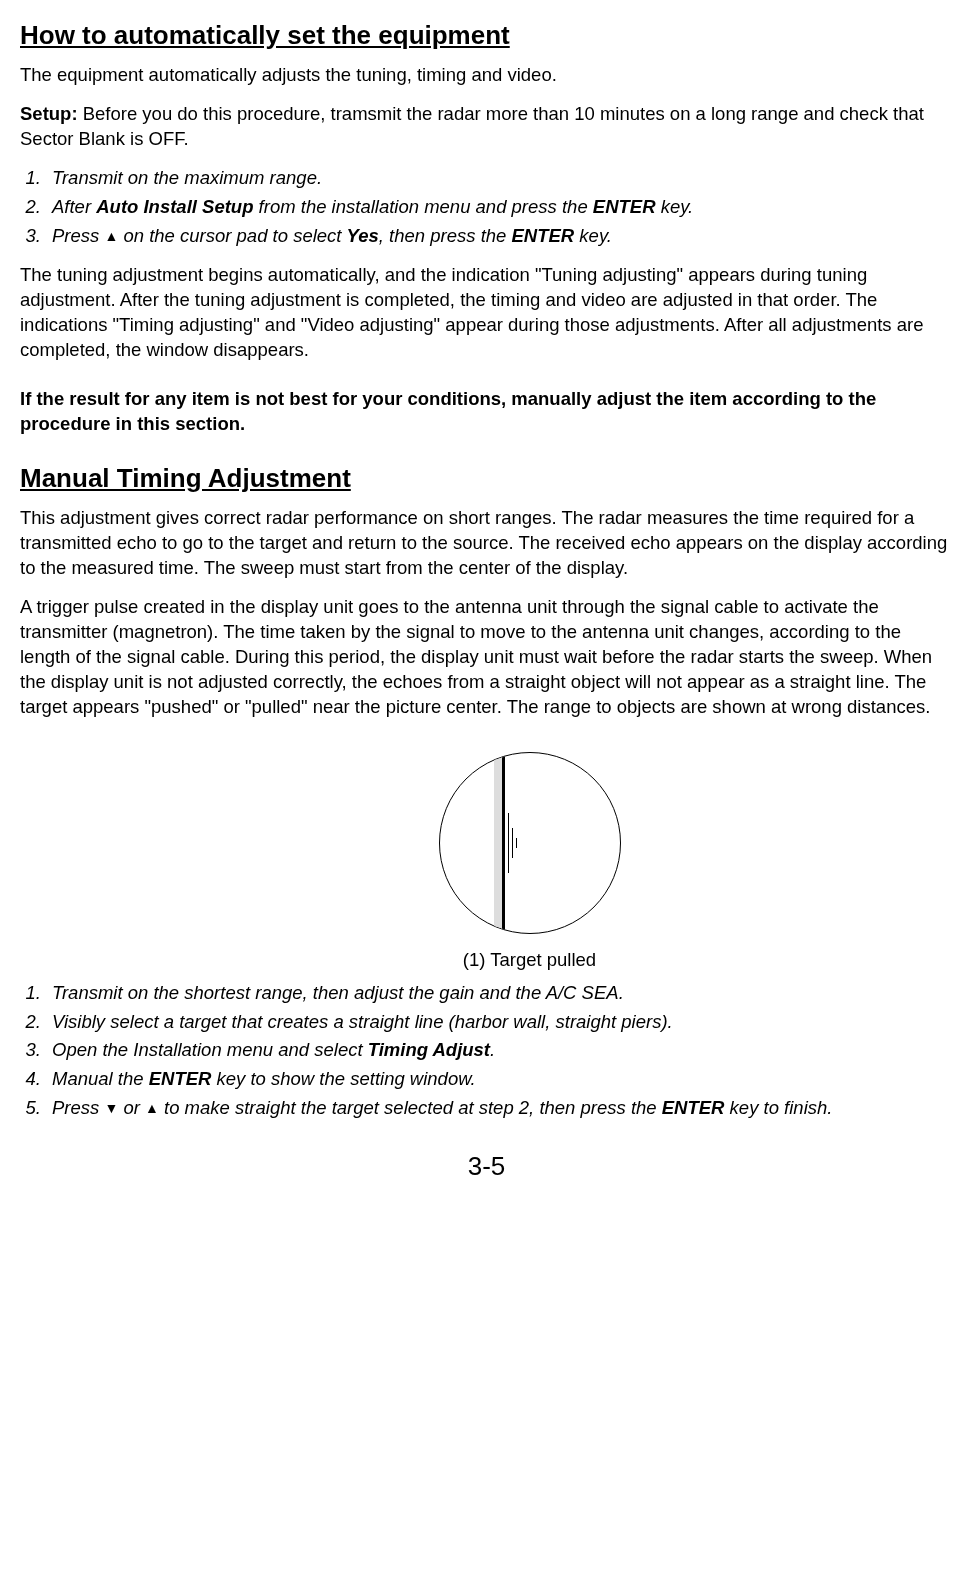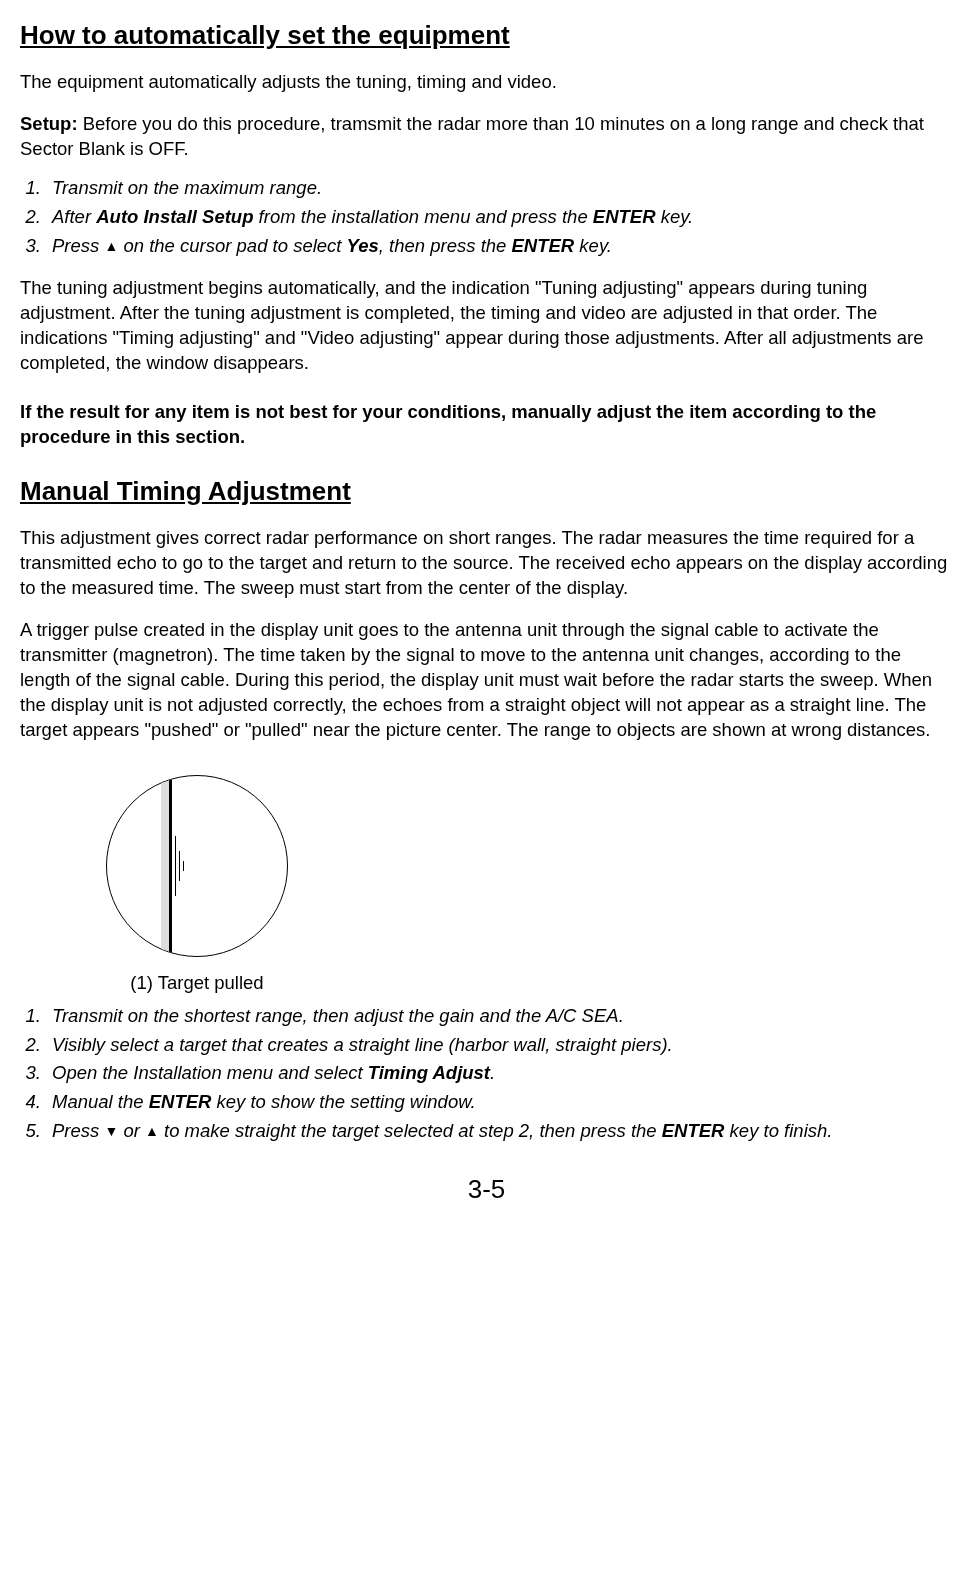--- a/index.html
+++ b/index.html
@@ -12,21 +12,21 @@
     width: 933px;
   }
   .heading-underline {
     font-weight: bold;
     text-decoration: underline;
     font-size: 26px;
     margin-bottom: 10px;
     margin-top: 2px;
   }
   p {
-    margin: 17px 0 14px 0;
+    margin: 4px 0 14px 0;
   }
   .bold {
     font-weight: bold;
   }
   ol {
     margin: 0 0 14px 0;
     padding-left: 26px;
     font-style: italic;
   }
   ol li {
@@ -34,21 +34,21 @@
     padding-left: 6px;
   }
   .section-gap {
     margin-top: 24px;
   }
   .figure-wrap {
     margin: 32px 0 8px 0;
   }
   .figure-row {
     display: flex;
-    justify-content: space-between;
+    justify-content: center;
     align-items: flex-end;
     gap: 28px;
     padding-left: 86px;
   }
   .figure-item {
     display: flex;
     flex-direction: column;
     align-items: center;
   }
   .circle {

